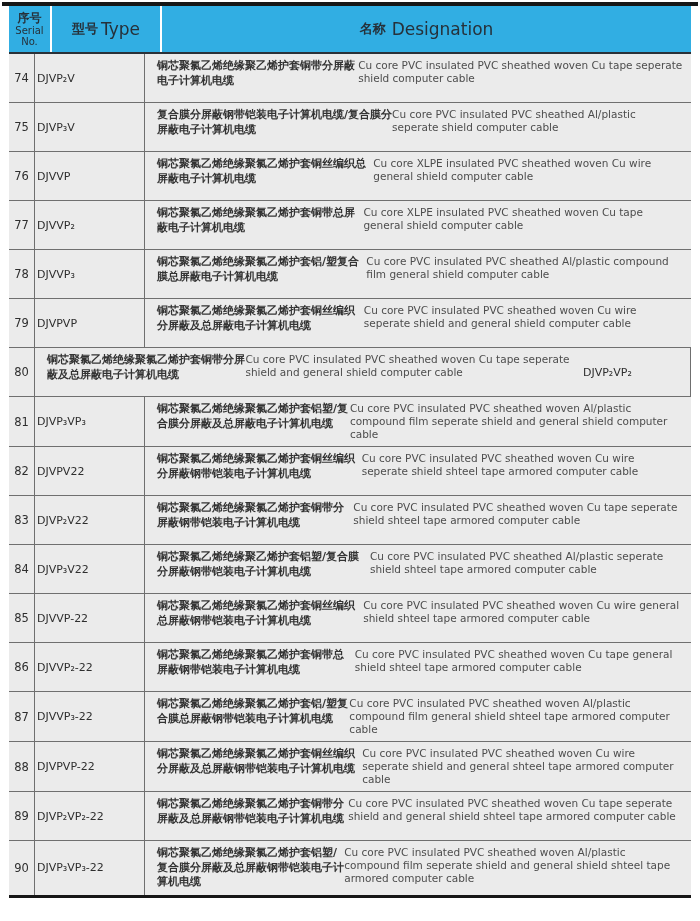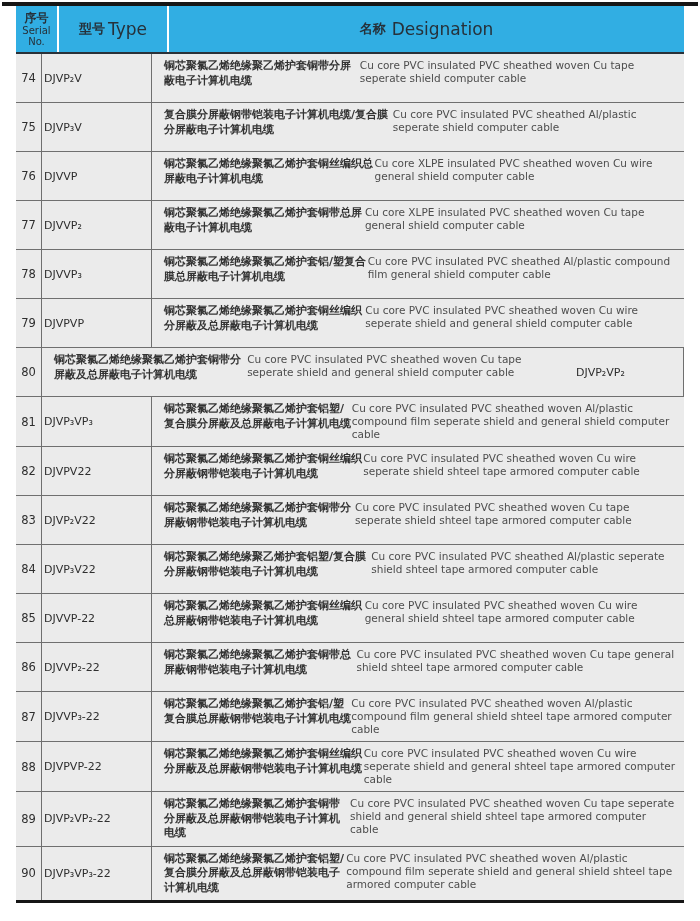--- a/index.html
+++ b/index.html
@@ -3,21 +3,21 @@
 <meta charset="utf-8">
 <style>
   html,body { margin:0; padding:0; background:#ffffff; }
   body {
     width:700px; height:921px; overflow:hidden;
     font-family:"DejaVu Sans","Liberation Sans",sans-serif;
     -webkit-font-smoothing:antialiased;
   }
   .page { position:relative; width:700px; height:921px; background:#ffffff; }
   .top-bar { height:4px; background:#161616; margin:2px 2px 0 2px; }
-  .cable-table { margin:0 16px; border-bottom:3px solid #161616; }
+  .cable-table { margin:0 9px; border-bottom:3px solid #161616; }
 
   
   .thead {
     display:flex; align-items:stretch;
     background:var(--header-bg,#31aee3);
     border-bottom:2px solid #2a3138;
     min-height:46px;
   }
   .th {
     display:flex; flex-direction:column; align-items:center; justify-content:center;

